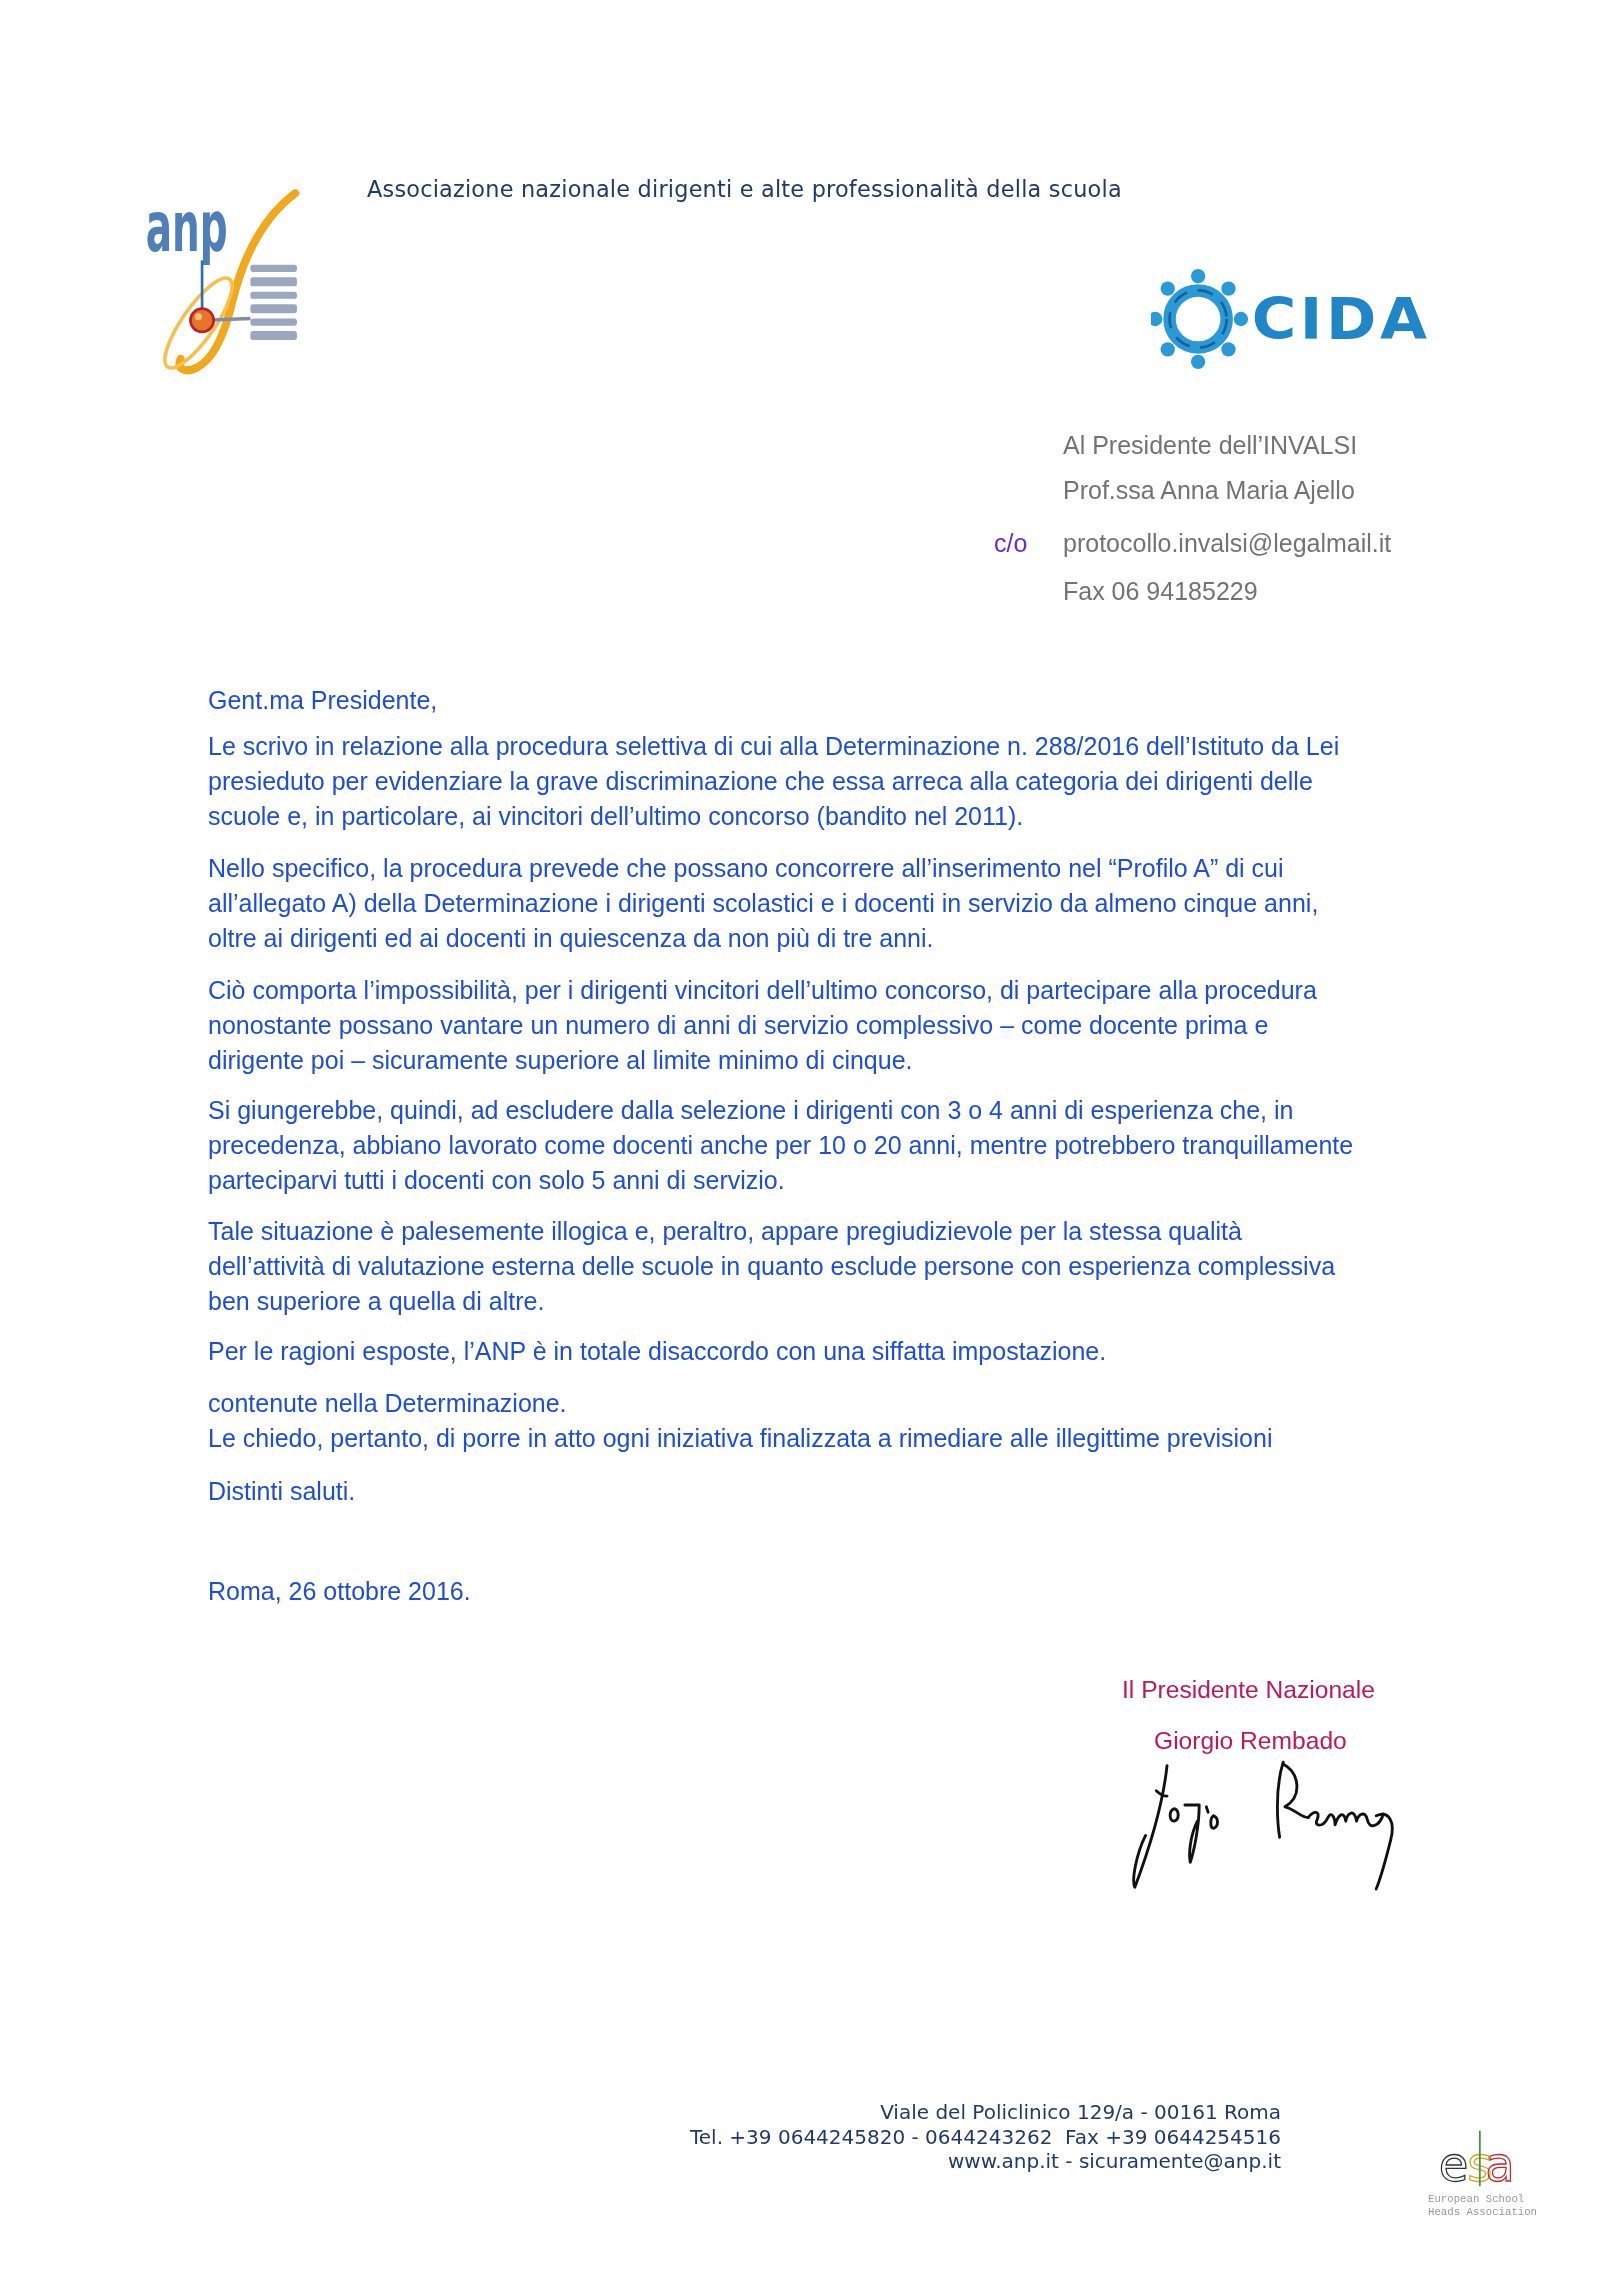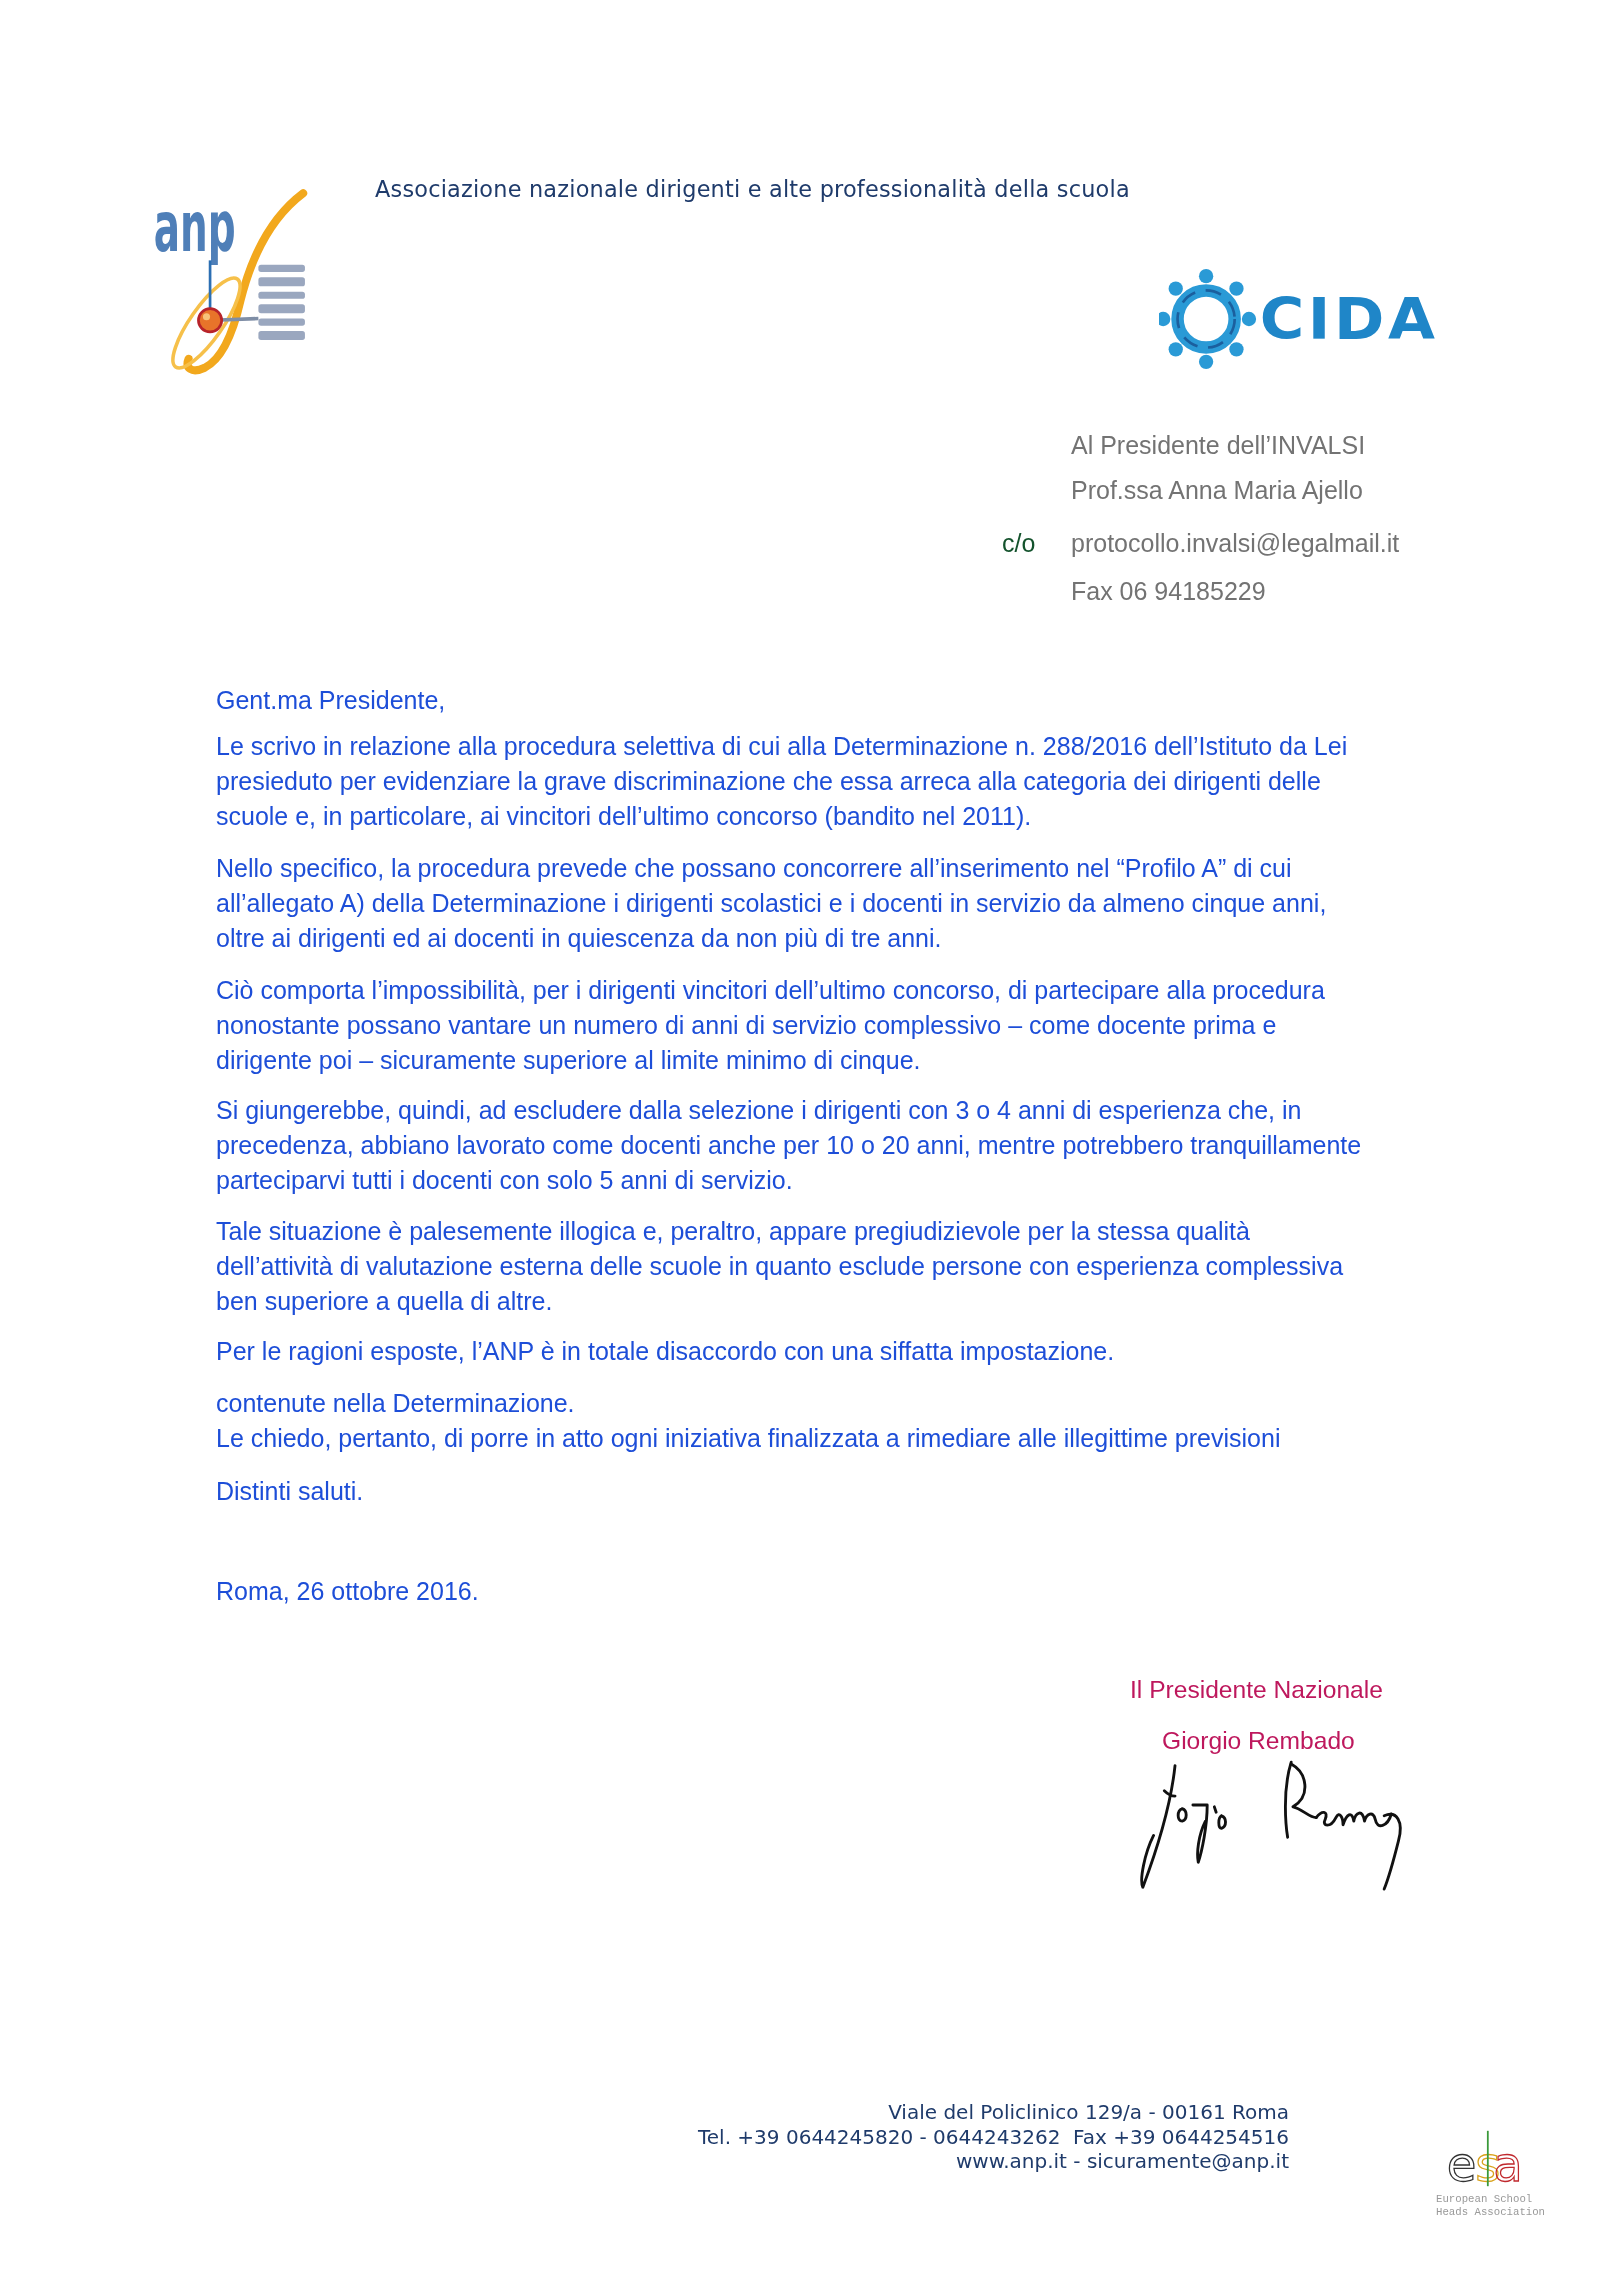--- a/index.html
+++ b/index.html
@@ -1,25 +1,25 @@
 <!DOCTYPE html>
 <html style="font-size:14.3px"><head>
 <meta charset="utf-8">
 <style>
   html, body { margin: 0; padding: 0; background: #ffffff; }
   body { width: 1621px; height: 2293px; position: relative; overflow: hidden;
          font-family: "Liberation Sans", "DejaVu Sans", sans-serif; color: #111; }
-  .abs { position: absolute; margin-left: 8px; }
+  .abs { position: absolute; }
   .tagline { left: 367px; top: 176px; font-family: "DejaVu Sans", sans-serif; font-size: 22.4px;
              color: #1f3b6b; letter-spacing: 0.2px; white-space: nowrap; }
   .anp-logo { left: 143px; top: 184px; width: 179px; height: 193px; }
   .cida-logo { left: 1151px; top: 269px; width: 296px; height: 100px; }
   .cida-text { font-family: "DejaVu Sans", sans-serif; }
   .recipient { left: 1063px; font-size: 25px; line-height: 30px; white-space: nowrap; color: #737373; }
-  .co { left: 994px; font-size: 25px; line-height: 30px; color: #14532d; }
+  .co { left: 994px; font-size: 25px; line-height: 30px; color: #6d28d9; }
   .body-text { left: 208px; width: 1254px; font-size: 25px; line-height: 35px; color: #1d4ed8; }
   .body-text .line { display: block; white-space: nowrap; }
   .sig-title { font-size: 24.6px; line-height: 30px; white-space: nowrap; color: #be185d; }
   .footer { left: 385px; width: 896px; text-align: center; font-family: "DejaVu Sans", sans-serif;
             font-size: 20px; line-height: 24.6px; color: #1f3b6b; }
   .footer .line { display: block; white-space: pre; text-align: right; }
   .esha-logo { left: 1428px; top: 2127px; width: 134px; height: 107px; }
   .esha-caption { font-family: Liberation Mono, monospace; font-size: 10.7px; line-height: 13.4px; color: #999; }
 </style>
 </head>

